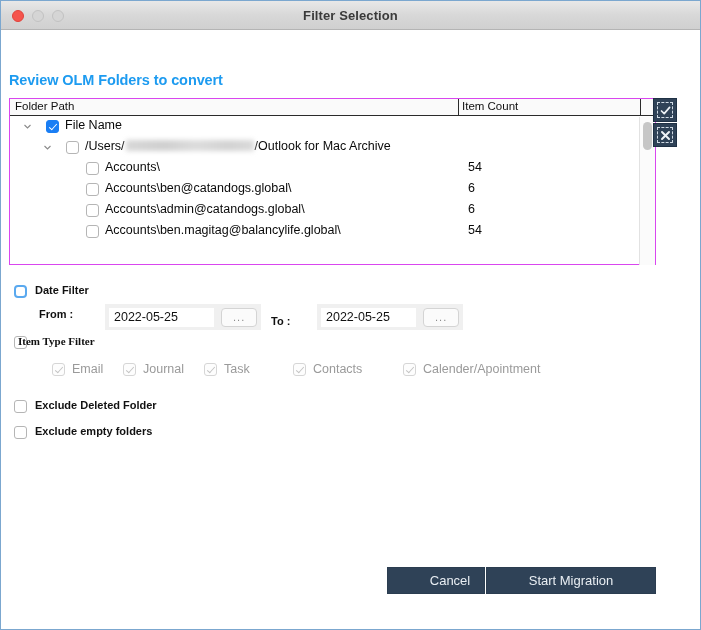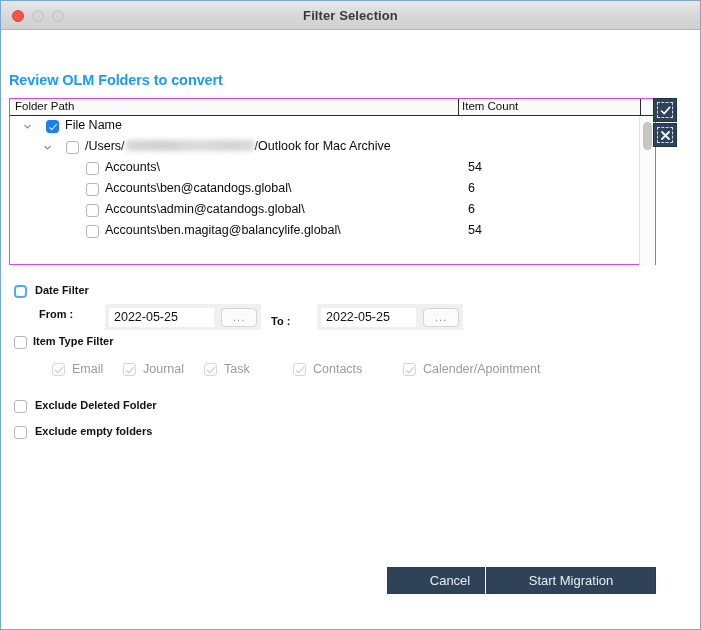--- a/index.html
+++ b/index.html
@@ -335,21 +335,21 @@
     color: #8c8c8c;
     font-size: 11px;
     display: flex;
     align-items: center;
     justify-content: center;
     letter-spacing: 1px;
   }
 
   .item-type-row { left: 13px; top: 305px; }
   .item-type-row .sqbox { left: 0; top: 1px; }
-  .item-type-row .txt { position: absolute; left: 19px; top: 0; font-weight: bold; white-space: nowrap; }
+  .item-type-row .txt { position: absolute; left: 4px; top: 0; font-weight: bold; white-space: nowrap; font-family: Liberation Serif, serif; }
 
   .types {
     position: absolute;
     left: 51px;
     top: 332px;
     height: 16px;
   }
   .type-item {
     position: absolute;
     top: 0;

